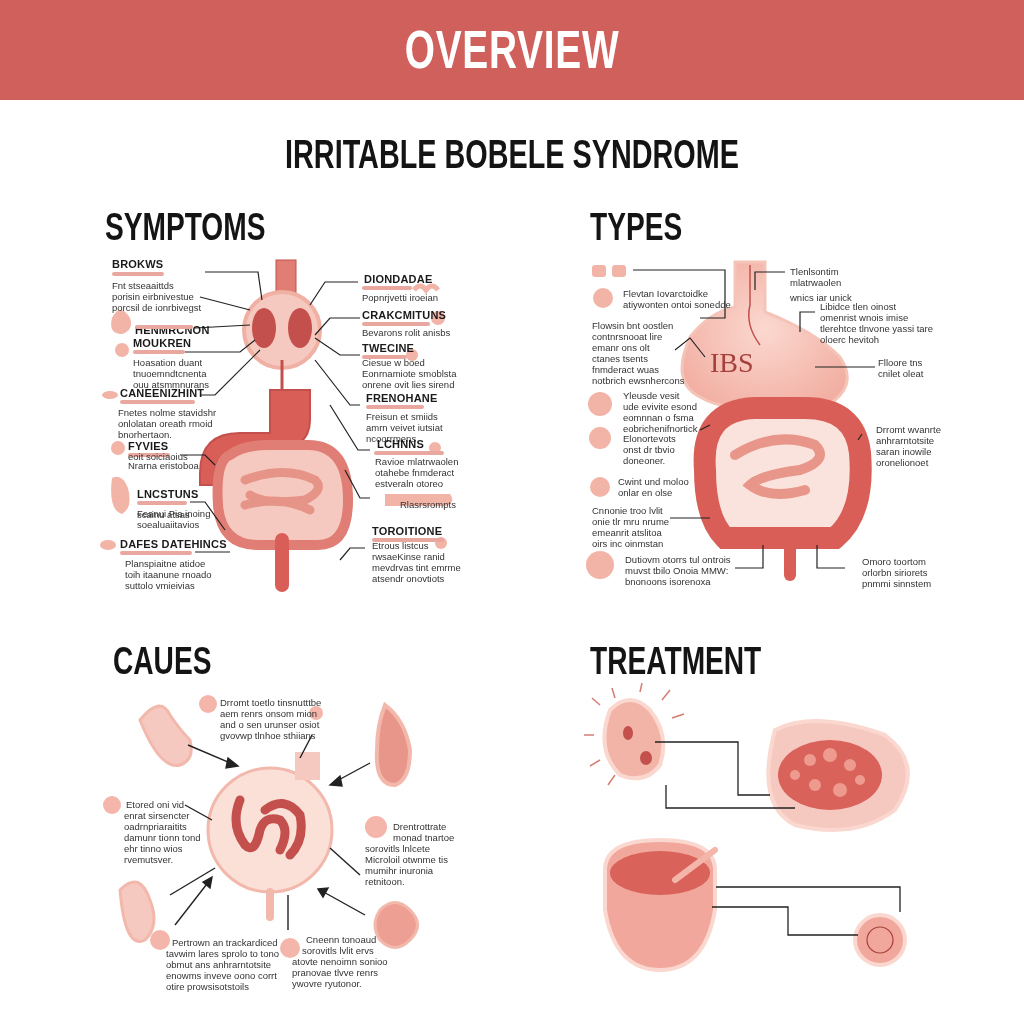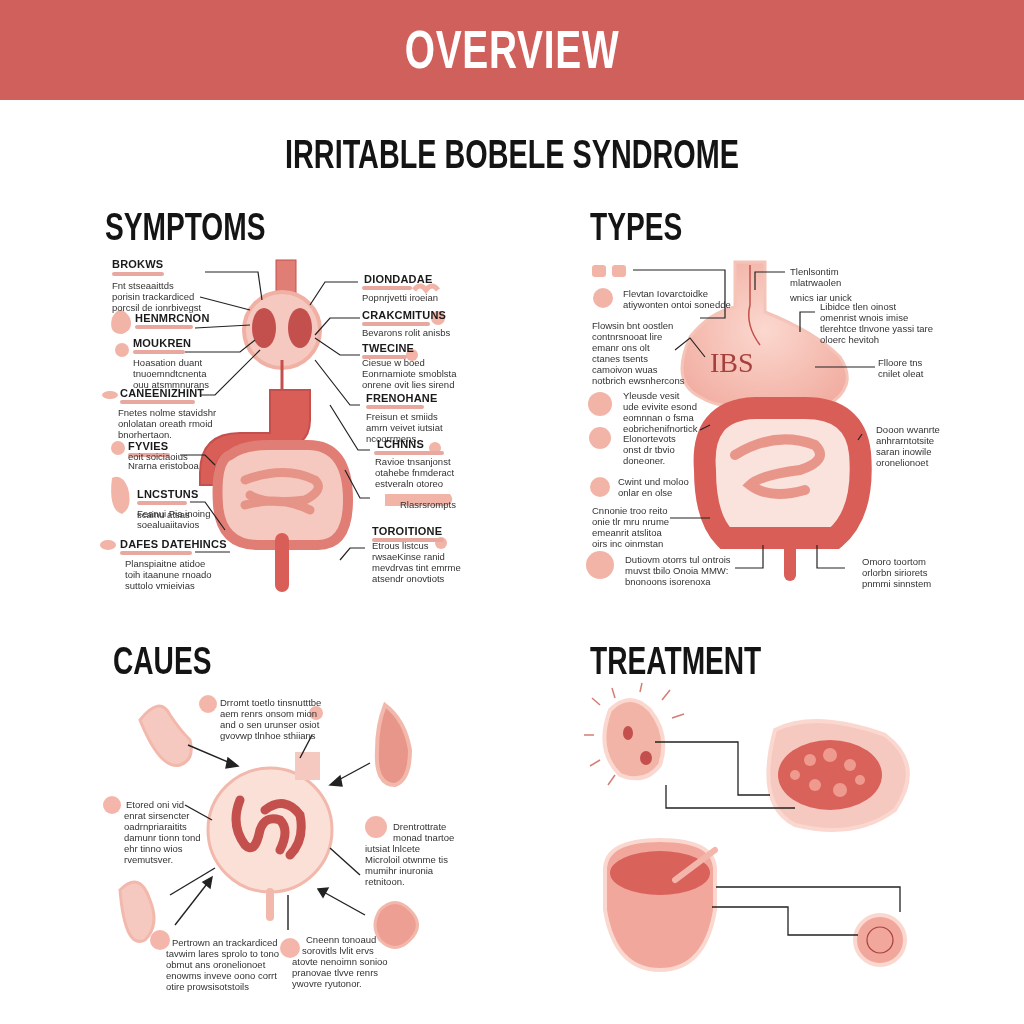--- a/index.html
+++ b/index.html
@@ -182,24 +182,24 @@
     <polyline points="666,785 666,808 795,808"></polyline>
     <polyline points="716,887 900,887 900,912"></polyline>
     <polyline points="712,907 788,907 788,935 858,935"></polyline>
   </g>
 </svg>
 
 <div>
   <div class="hd" style="left:112px;top:258px">BROKWS</div>
   <div class="bar" style="left:112px;top:272px;width:52px"></div>
   <div class="lbl" style="left:112px;top:280px">Fnt stseaaittds</div>
-  <div class="lbl" style="left:112px;top:291px">porisin trackardiced</div>
+  <div class="lbl" style="left:112px;top:291px">porisin eirbnivestue</div>
   <div class="lbl" style="left:112px;top:302px">porcsil de ionrbivegst</div>
 
-  <div class="hd" style="left:135px;top:312px">HENMRCNON</div>
+  <div class="hd" style="left:135px;top:324px">HENMRCNON</div>
   <div class="bar" style="left:135px;top:325px;width:58px"></div>
 
   <div class="hd" style="left:133px;top:337px">MOUKREN</div>
   <div class="bar" style="left:133px;top:350px;width:52px"></div>
   <div class="lbl" style="left:133px;top:357px">Hoasation duant</div>
   <div class="lbl" style="left:133px;top:368px">tnuoemndtcnenta</div>
   <div class="lbl" style="left:133px;top:379px">ouu atsmmnurans</div>
 
   <div class="hd" style="left:120px;top:387px">CANEENIZHINT</div>
   <div class="bar" style="left:120px;top:400px;width:75px"></div>
@@ -241,72 +241,72 @@
   <div class="lbl" style="left:362px;top:379px">onrene ovit lies sirend</div>
 
   <div class="hd" style="left:366px;top:392px">FRENOHANE</div>
   <div class="bar" style="left:366px;top:405px;width:58px"></div>
   <div class="lbl" style="left:366px;top:411px">Freisun et smiids</div>
   <div class="lbl" style="left:366px;top:422px">amrn veivet iutsiat</div>
   <div class="lbl" style="left:366px;top:433px">ncoorrmens</div>
 
   <div class="hd" style="left:377px;top:438px">LCHNNS</div>
   <div class="bar" style="left:374px;top:451px;width:70px"></div>
-  <div class="lbl" style="left:375px;top:456px">Ravioe tnsanjonst</div>
+  <div class="lbl" style="left:375px;top:456px">Ravioe mlatrwaolen</div>
   <div class="lbl" style="left:375px;top:467px">otahebe fnmderact</div>
   <div class="lbl" style="left:375px;top:478px">estveraln otoreo</div>
 
   <div class="lbl" style="left:400px;top:499px">Rlasrsrompts</div>
 
   <div class="hd" style="left:372px;top:525px">TOROITIONE</div>
   <div class="bar" style="left:372px;top:538px;width:72px"></div>
   <div class="lbl" style="left:372px;top:540px">Etrous listcus</div>
   <div class="lbl" style="left:372px;top:551px">rwsaeKinse ranid</div>
   <div class="lbl" style="left:372px;top:562px">mevdrvas tint emrme</div>
   <div class="lbl" style="left:372px;top:573px">atsendr onovtiots</div>
 </div>
 
 <div>
   <div class="lbl" style="left:623px;top:288px">Flevtan Iovarctoidke</div>
   <div class="lbl" style="left:623px;top:299px">atiywonten ontoi sonedde</div>
   <div class="lbl" style="left:592px;top:320px">Flowsin bnt oostlen</div>
   <div class="lbl" style="left:592px;top:331px">contnrsnooat lire</div>
   <div class="lbl" style="left:592px;top:342px">emanr ons olt</div>
   <div class="lbl" style="left:592px;top:353px">ctanes tsents</div>
-  <div class="lbl" style="left:592px;top:364px">camoivon wuas</div>
+  <div class="lbl" style="left:592px;top:364px">fnmderact wuas</div>
   <div class="lbl" style="left:592px;top:375px">notbrich ewsnhercons</div>
   <div class="lbl" style="left:623px;top:390px">Yleusde vesit</div>
   <div class="lbl" style="left:623px;top:401px">ude evivite esond</div>
   <div class="lbl" style="left:623px;top:412px">eomnnan o fsma</div>
   <div class="lbl" style="left:623px;top:423px">eobrichenifnortick</div>
   <div class="lbl" style="left:623px;top:433px">Elonortevots</div>
   <div class="lbl" style="left:623px;top:444px">onst dr tbvio</div>
   <div class="lbl" style="left:623px;top:455px">doneoner.</div>
   <div class="lbl" style="left:618px;top:476px">Cwint und moloo</div>
   <div class="lbl" style="left:618px;top:487px">onlar en olse</div>
-  <div class="lbl" style="left:592px;top:505px">Cnnonie troo reito</div>
+  <div class="lbl" style="left:592px;top:505px">Cnnonie troo lvlit</div>
   <div class="lbl" style="left:592px;top:516px">onie tlr mru nrume</div>
   <div class="lbl" style="left:592px;top:527px">emeanrit atslitoa</div>
   <div class="lbl" style="left:592px;top:538px">oirs inc oinmstan</div>
   <div class="lbl" style="left:625px;top:554px">Dutiovm otorrs tul ontrois</div>
   <div class="lbl" style="left:625px;top:565px">muvst tbilo Onoia MMW:</div>
   <div class="lbl" style="left:625px;top:576px">bnonoons isorenoxa</div>
 </div>
 
 <div>
   <div class="lbl" style="left:790px;top:266px">Tlenlsontim</div>
   <div class="lbl" style="left:790px;top:277px">mlatrwaolen</div>
   <div class="lbl" style="left:790px;top:292px">wnics iar unick</div>
   <div class="lbl" style="left:820px;top:301px">Libidce tlen oinost</div>
   <div class="lbl" style="left:820px;top:312px">omenrist wnois imise</div>
   <div class="lbl" style="left:820px;top:323px">tlerehtce tlnvone yassi tare</div>
   <div class="lbl" style="left:820px;top:334px">oloerc hevitoh</div>
   <div class="lbl" style="left:878px;top:357px">Flloore tns</div>
   <div class="lbl" style="left:878px;top:368px">cnilet oleat</div>
-  <div class="lbl" style="left:876px;top:424px">Dooon wvanrte</div>
+  <div class="lbl" style="left:876px;top:424px">Drromt wvanrte</div>
   <div class="lbl" style="left:876px;top:435px">anhrarntotsite</div>
   <div class="lbl" style="left:876px;top:446px">saran inowile</div>
   <div class="lbl" style="left:876px;top:457px">oronelionoet</div>
   <div class="lbl" style="left:862px;top:556px">Omoro toortom</div>
   <div class="lbl" style="left:862px;top:567px">orlorbn siriorets</div>
   <div class="lbl" style="left:862px;top:578px">pnmmi sinnstem</div>
 </div>
 
 <div>
   <div class="lbl" style="left:220px;top:697px">Drromt toetlo tinsnutttbe</div>
@@ -316,28 +316,28 @@
 
   <div class="lbl" style="left:126px;top:799px">Etored oni vid</div>
   <div class="lbl" style="left:124px;top:810px">enrat sirsencter</div>
   <div class="lbl" style="left:124px;top:821px">oadrnpriaraitits</div>
   <div class="lbl" style="left:124px;top:832px">damunr tionn tond</div>
   <div class="lbl" style="left:124px;top:843px">ehr tinno wios</div>
   <div class="lbl" style="left:124px;top:854px">rvemutsver.</div>
 
   <div class="lbl" style="left:393px;top:821px">Drentrottrate</div>
   <div class="lbl" style="left:393px;top:832px">monad tnartoe</div>
-  <div class="lbl" style="left:365px;top:843px">iutsiat lnlcete</div>
+  <div class="lbl" style="left:365px;top:843px">sorovitls lnlcete</div>
   <div class="lbl" style="left:365px;top:854px">Microloil otwnme tis</div>
   <div class="lbl" style="left:365px;top:865px">mumihr inuronia</div>
   <div class="lbl" style="left:365px;top:876px">retnitoon.</div>
 
   <div class="lbl" style="left:172px;top:937px">Pertrown an trackardiced</div>
   <div class="lbl" style="left:166px;top:948px">tavwim lares sprolo to tono</div>
-  <div class="lbl" style="left:166px;top:959px">obmut ans oronelionoet</div>
+  <div class="lbl" style="left:166px;top:959px">obmut ans anhrarntotsite</div>
   <div class="lbl" style="left:166px;top:970px">enowms inveve oono corrt</div>
   <div class="lbl" style="left:166px;top:981px">otire prowsisotstoils</div>
 
   <div class="lbl" style="left:306px;top:934px">Cneenn tonoaud</div>
   <div class="lbl" style="left:302px;top:945px">sorovitls lvlit ervs</div>
   <div class="lbl" style="left:292px;top:956px">atovte nenoimn sonioo</div>
   <div class="lbl" style="left:292px;top:967px">pranovae tlvve renrs</div>
   <div class="lbl" style="left:292px;top:978px">ywovre ryutonor.</div>
 </div>
 

